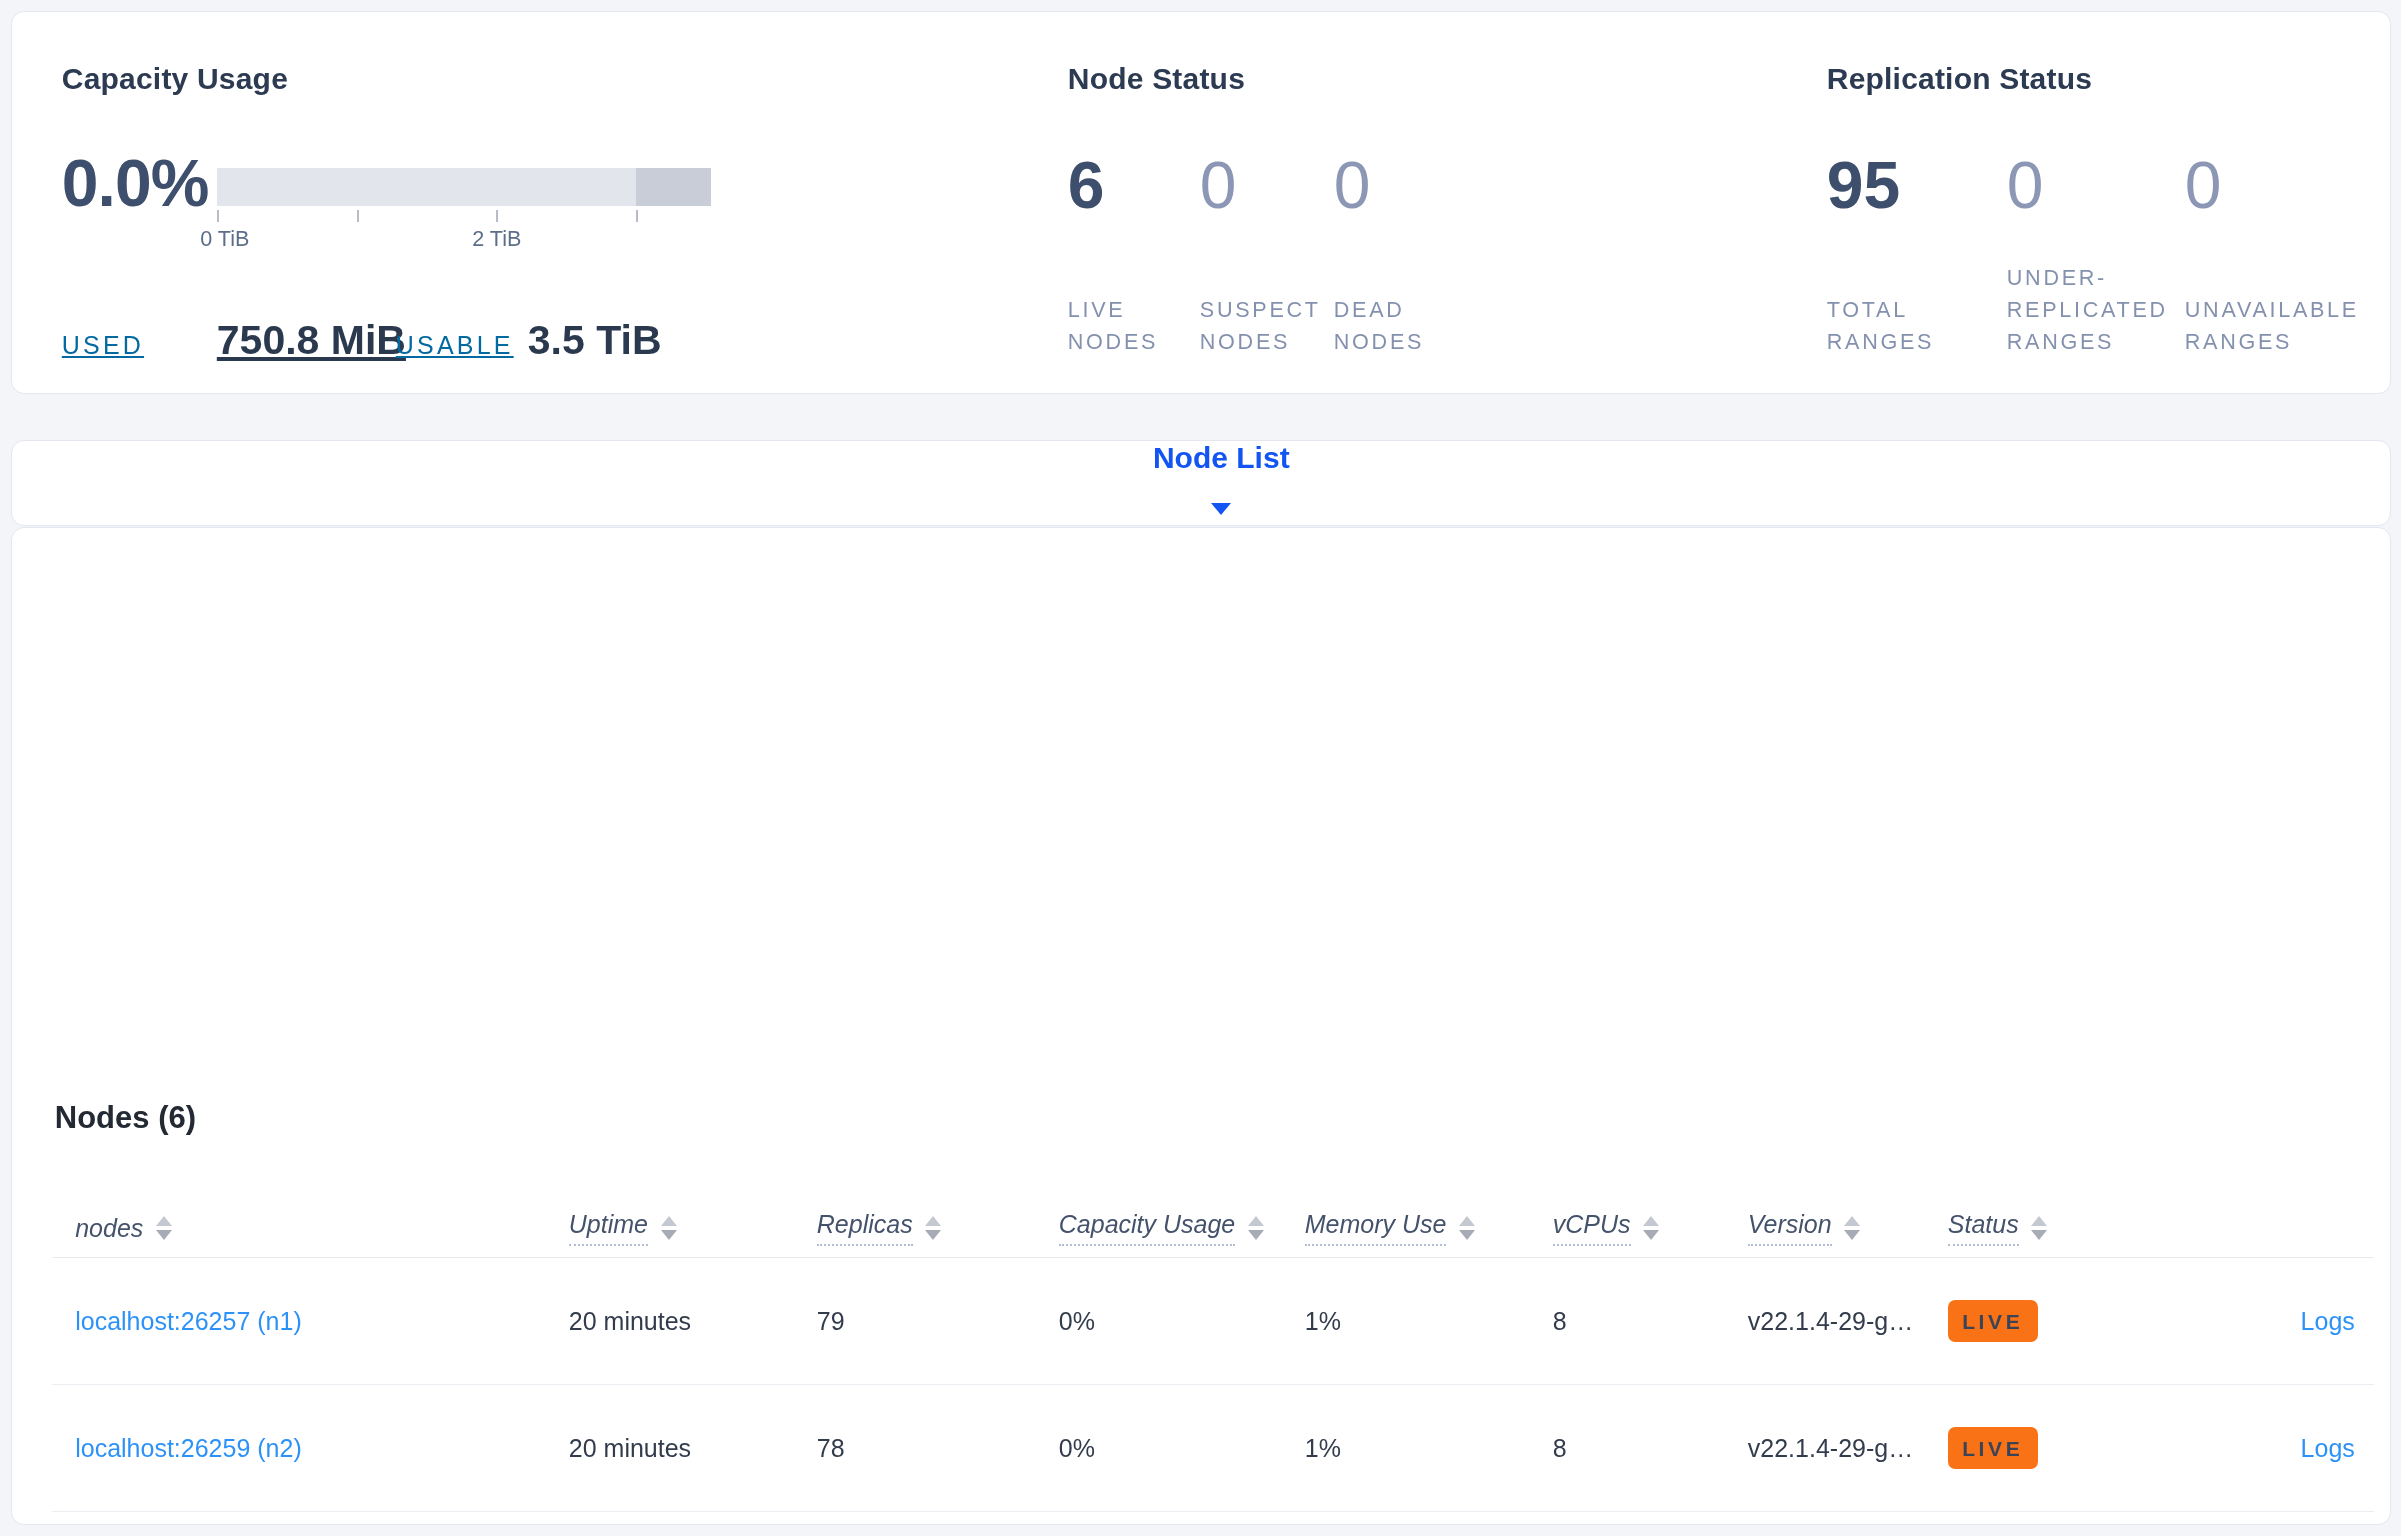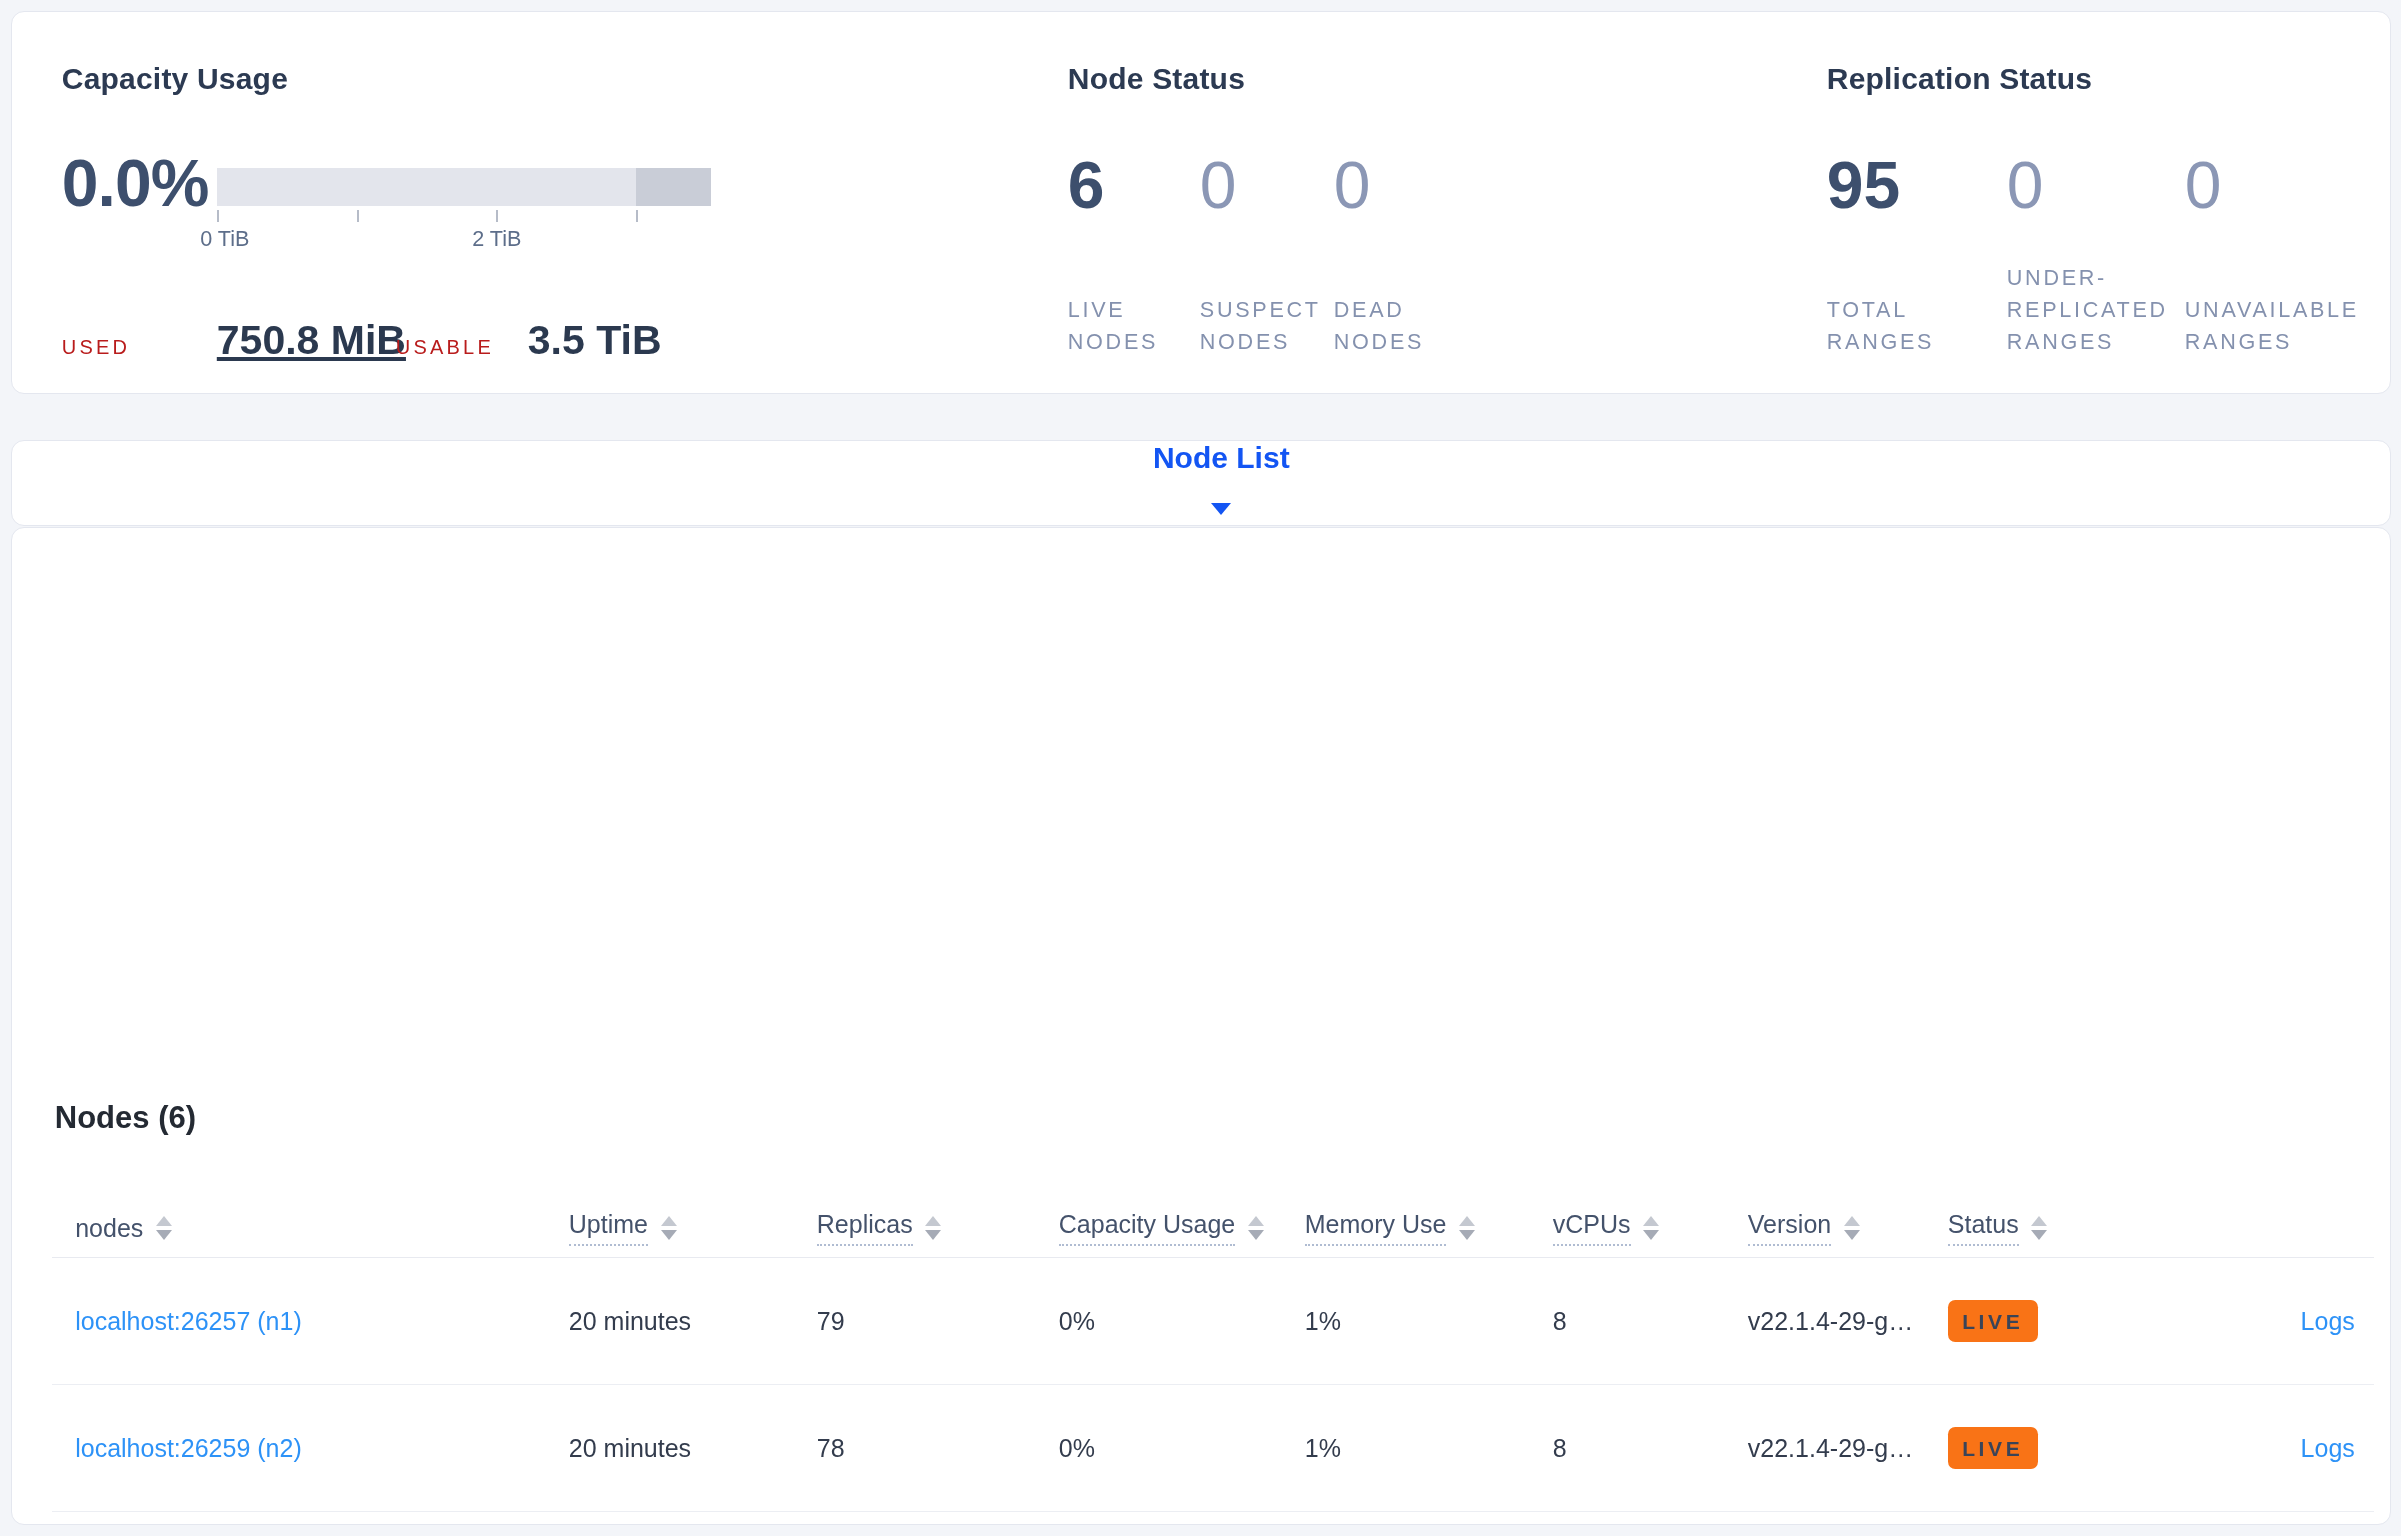--- a/index.html
+++ b/index.html
@@ -18,21 +18,21 @@
   #cap-title{left:50px;} #ns-title{left:1056px;} #rs-title{left:1815px;}
 
   
   #cap-pct{position:absolute;left:50px;top:135px;font-size:66px;line-height:72px;font-weight:700;color:#3d4f6d;letter-spacing:-0.9px;}
   #cap-meter{position:absolute;left:205px;top:156px;width:494px;height:99px;}
   .meter-bar{width:494px;height:38px;background:#e3e5ec;position:relative;}
   .meter-tail{position:absolute;top:0;right:0;height:100%;background:#c9cdd7;}
   .tick{position:absolute;top:42px;width:1.8px;height:12.6px;background:#b6bcc8;}
   .tick-label{position:absolute;top:58px;font-size:21.6px;color:#5d6e8a;transform:translateX(-50%);white-space:nowrap;}
   #cap-kv{position:absolute;left:50px;top:305px;display:flex;align-items:baseline;white-space:nowrap;}
-  .kl{font-size:20px;letter-spacing:3.2px;color:#b91c1c;}
+  .kl{font-size:25px;letter-spacing:3.2px;color:#0369a1;text-decoration:underline;}
   .kv{font-size:41px;font-weight:600;color:#2b394f;}
   .w1{width:155px;} .w2{width:179px;text-decoration:underline;} .w3{width:132px;}
 
   
   .stat-values{position:absolute;top:137px;display:flex;}
   .stat-labels{position:absolute;top:254px;height:92px;display:flex;align-items:flex-end;}
   #ns-values,#ns-labels{left:1056px;} #rs-values,#rs-labels{left:1815px;}
   .ns-c1{width:132px;} .ns-c2{width:134px;} .ns-c3{width:144px;}
   .rs-c1{width:180px;} .rs-c2{width:178px;} .rs-c3{width:198px;}
   .stat-value{font-size:66px;line-height:72px;font-weight:600;color:#3d4f6d;}
@@ -44,21 +44,21 @@
   .nl-inner{display:flex;align-items:center;height:100%;padding-left:41px;gap:23.4px;cursor:pointer;flex-direction:column;}
   .nl-label{font-size:30px;font-weight:600;color:#1355f3;}
   .nl-caret{width:0;height:0;border-left:10px solid transparent;border-right:10px solid transparent;border-top:12.6px solid #1355f3;margin-top:4.5px;}
 
   
   #table-heading{position:absolute;left:43px;top:572px;font-size:31px;font-weight:600;color:#242a33;}
   .grid-cols{display:grid;grid-template-columns:517px 248px 242px 246px 248px 195px 200px 231px 1fr;align-items:center;box-sizing:border-box;}
   #thead{position:absolute;left:40px;top:671px;width:2322px;height:59px;border-bottom:1.8px solid #e8eaf0;}
   .th{display:flex;align-items:center;font-size:25px;font-weight:500;color:#44526b;cursor:pointer;}
   .th:first-child{padding-left:23.4px;}
-  .th-label{display:inline-block;}
+  .th-label{display:inline-block;font-style:italic;}
   .th-label.tip{border-bottom:2.7px dotted #b0bcd2;padding-bottom:4.5px;text-align:center;}
   .sort{display:inline-flex;flex-direction:column;gap:3.6px;margin-left:12.6px;}
   .tri-up{width:0;height:0;border-left:8px solid transparent;border-right:8px solid transparent;border-bottom:10px solid #c4c8d0;}
   .tri-down{width:0;height:0;border-left:8px solid transparent;border-right:8px solid transparent;border-top:10px solid #a6abb6;}
   #tbody{position:absolute;left:40px;top:730px;width:2322px;}
   .tr{height:127px;border-bottom:1.8px solid #eceef3;font-size:25px;color:#333c4d;}
   .td:first-child{padding-left:23.4px;}
   .node-link,.logs-link{color:#2d92f7;text-decoration:none;cursor:pointer;}
   .td-logs{text-align:right;padding-right:19px;}
   .badge{display:inline-block;background:#f97316;color:#3a4458;font-size:21px;font-weight:700;letter-spacing:3.6px;padding:10.8px 14.4px;border-radius:7.2px;line-height:1;}

